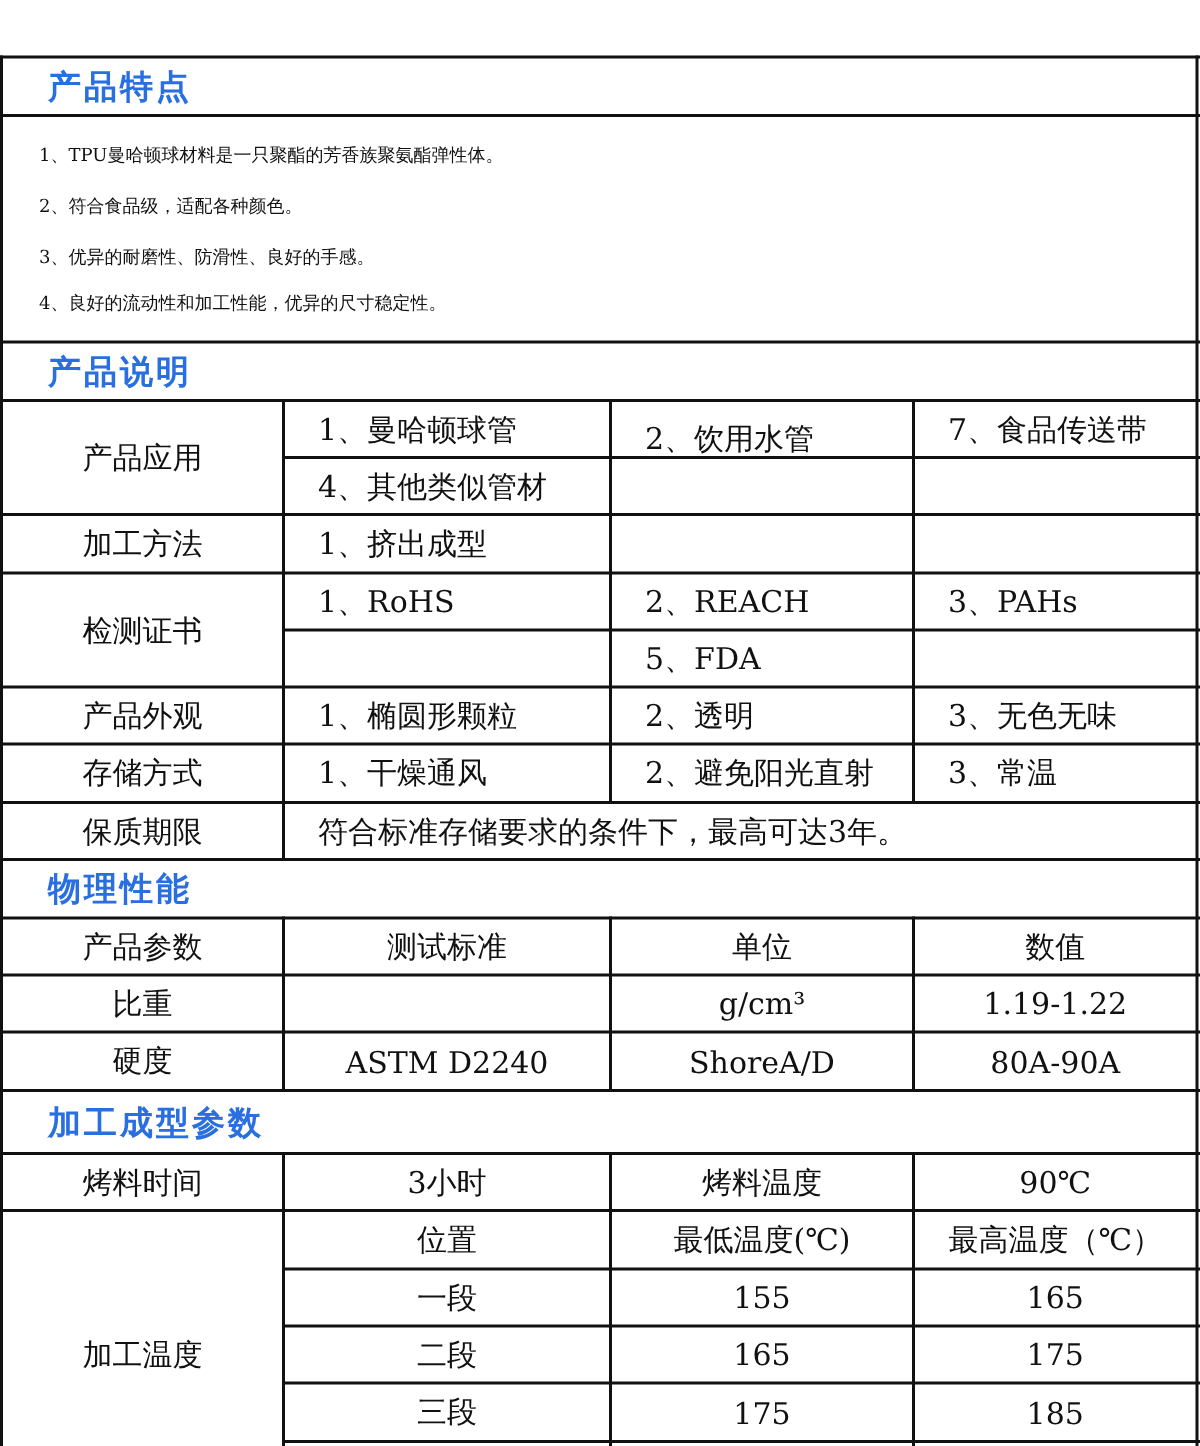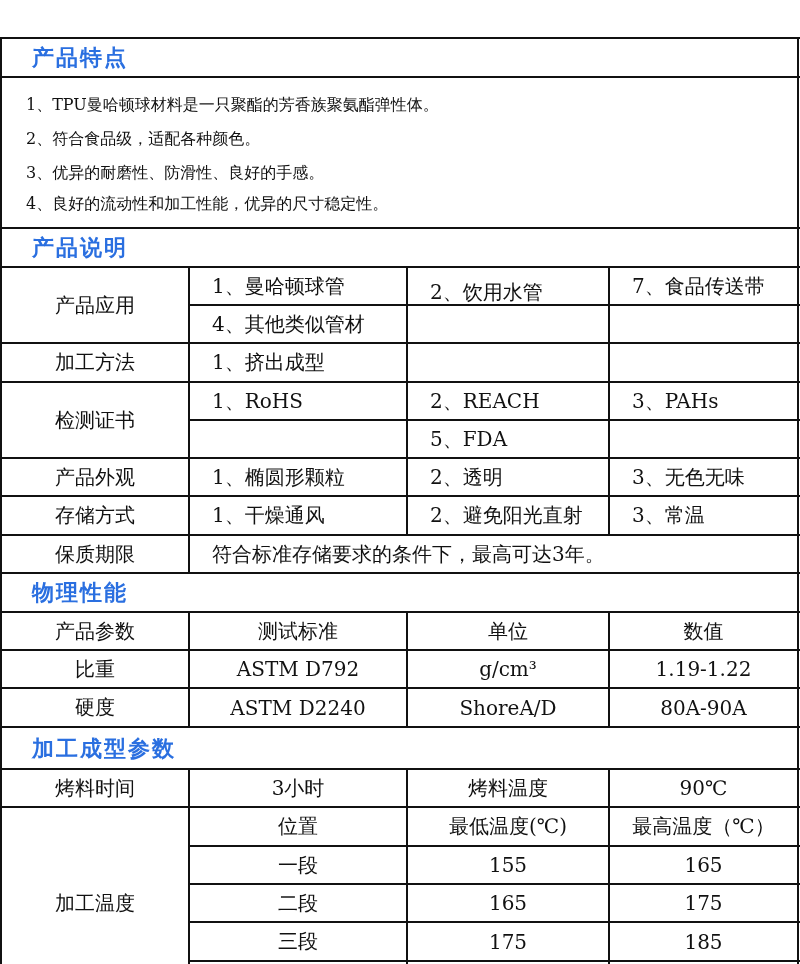--- a/index.html
+++ b/index.html
@@ -3,21 +3,21 @@
 <meta charset="utf-8">
 <style>
   html, body { margin:0; padding:0; background:#fff; }
   body { width:800px; height:964px; position:relative; overflow:hidden;
          font-family:"DejaVu Serif","Liberation Serif",serif; color:#111; }
   .sheet { position:absolute; left:0; top:0; width:800px; height:964px;margin-top:37px; }
   .hline { position:absolute; height:2px; background:#111; }
   .vline { position:absolute; width:2px; background:#111; }
   .sec-title { position:absolute; left:32px; font-family:"DejaVu Sans","Liberation Sans",sans-serif;
                font-weight:bold; font-size:22px; color:#2a6fe0; letter-spacing:2px; }
-  .feat { position:absolute; left:26px; font-size:16px; color:#111; }
+  .feat { position:absolute; left:26px; font-size:12px; color:#111; }
   .cell { position:absolute; display:flex; align-items:center; font-size:20px; color:#111; white-space:nowrap; }
   .c { justify-content:center; }
   .l { justify-content:flex-start; padding-left:22px; box-sizing:border-box; }
 </style>
 </head>
 <body>
 
 <div class="sheet">
 
   <div class="vline" style="left:0;top:0;height:964px"></div>
@@ -94,21 +94,20 @@
   <div class="cell l" style="left:190px;top:499px;width:607px;height:36px">符合标准存储要求的条件下，最高可达3年。</div>
 
   <div class="sec-title" style="top:541px">物理性能</div>
 
   <div class="cell c" style="left:2px;top:576px;width:186px;height:36px">产品参数</div>
   <div class="cell c" style="left:408px;top:576px;width:200px;height:36px">单位</div>
   <div class="cell c" style="left:190px;top:576px;width:216px;height:36px">测试标准</div>
   <div class="cell c" style="left:610px;top:576px;width:187px;height:36px">数值</div>
 
   <div class="cell c" style="left:2px;top:614px;width:186px;height:36px">比重</div>
-  <div class="cell c" style="left:190px;top:614px;width:216px;height:36px">ASTM D792</div>
   <div class="cell c" style="left:408px;top:614px;width:200px;height:36px">g/cm³</div>
   <div class="cell c" style="left:610px;top:614px;width:187px;height:36px">1.19-1.22</div>
 
   <div class="cell c" style="left:2px;top:652px;width:186px;height:37px">硬度</div>
   <div class="cell c" style="left:190px;top:652px;width:216px;height:37px">ASTM D2240</div>
   <div class="cell c" style="left:408px;top:652px;width:200px;height:37px">ShoreA/D</div>
   <div class="cell c" style="left:610px;top:652px;width:187px;height:37px">80A-90A</div>
 
   <div class="sec-title" style="top:697px">加工成型参数</div>
 

